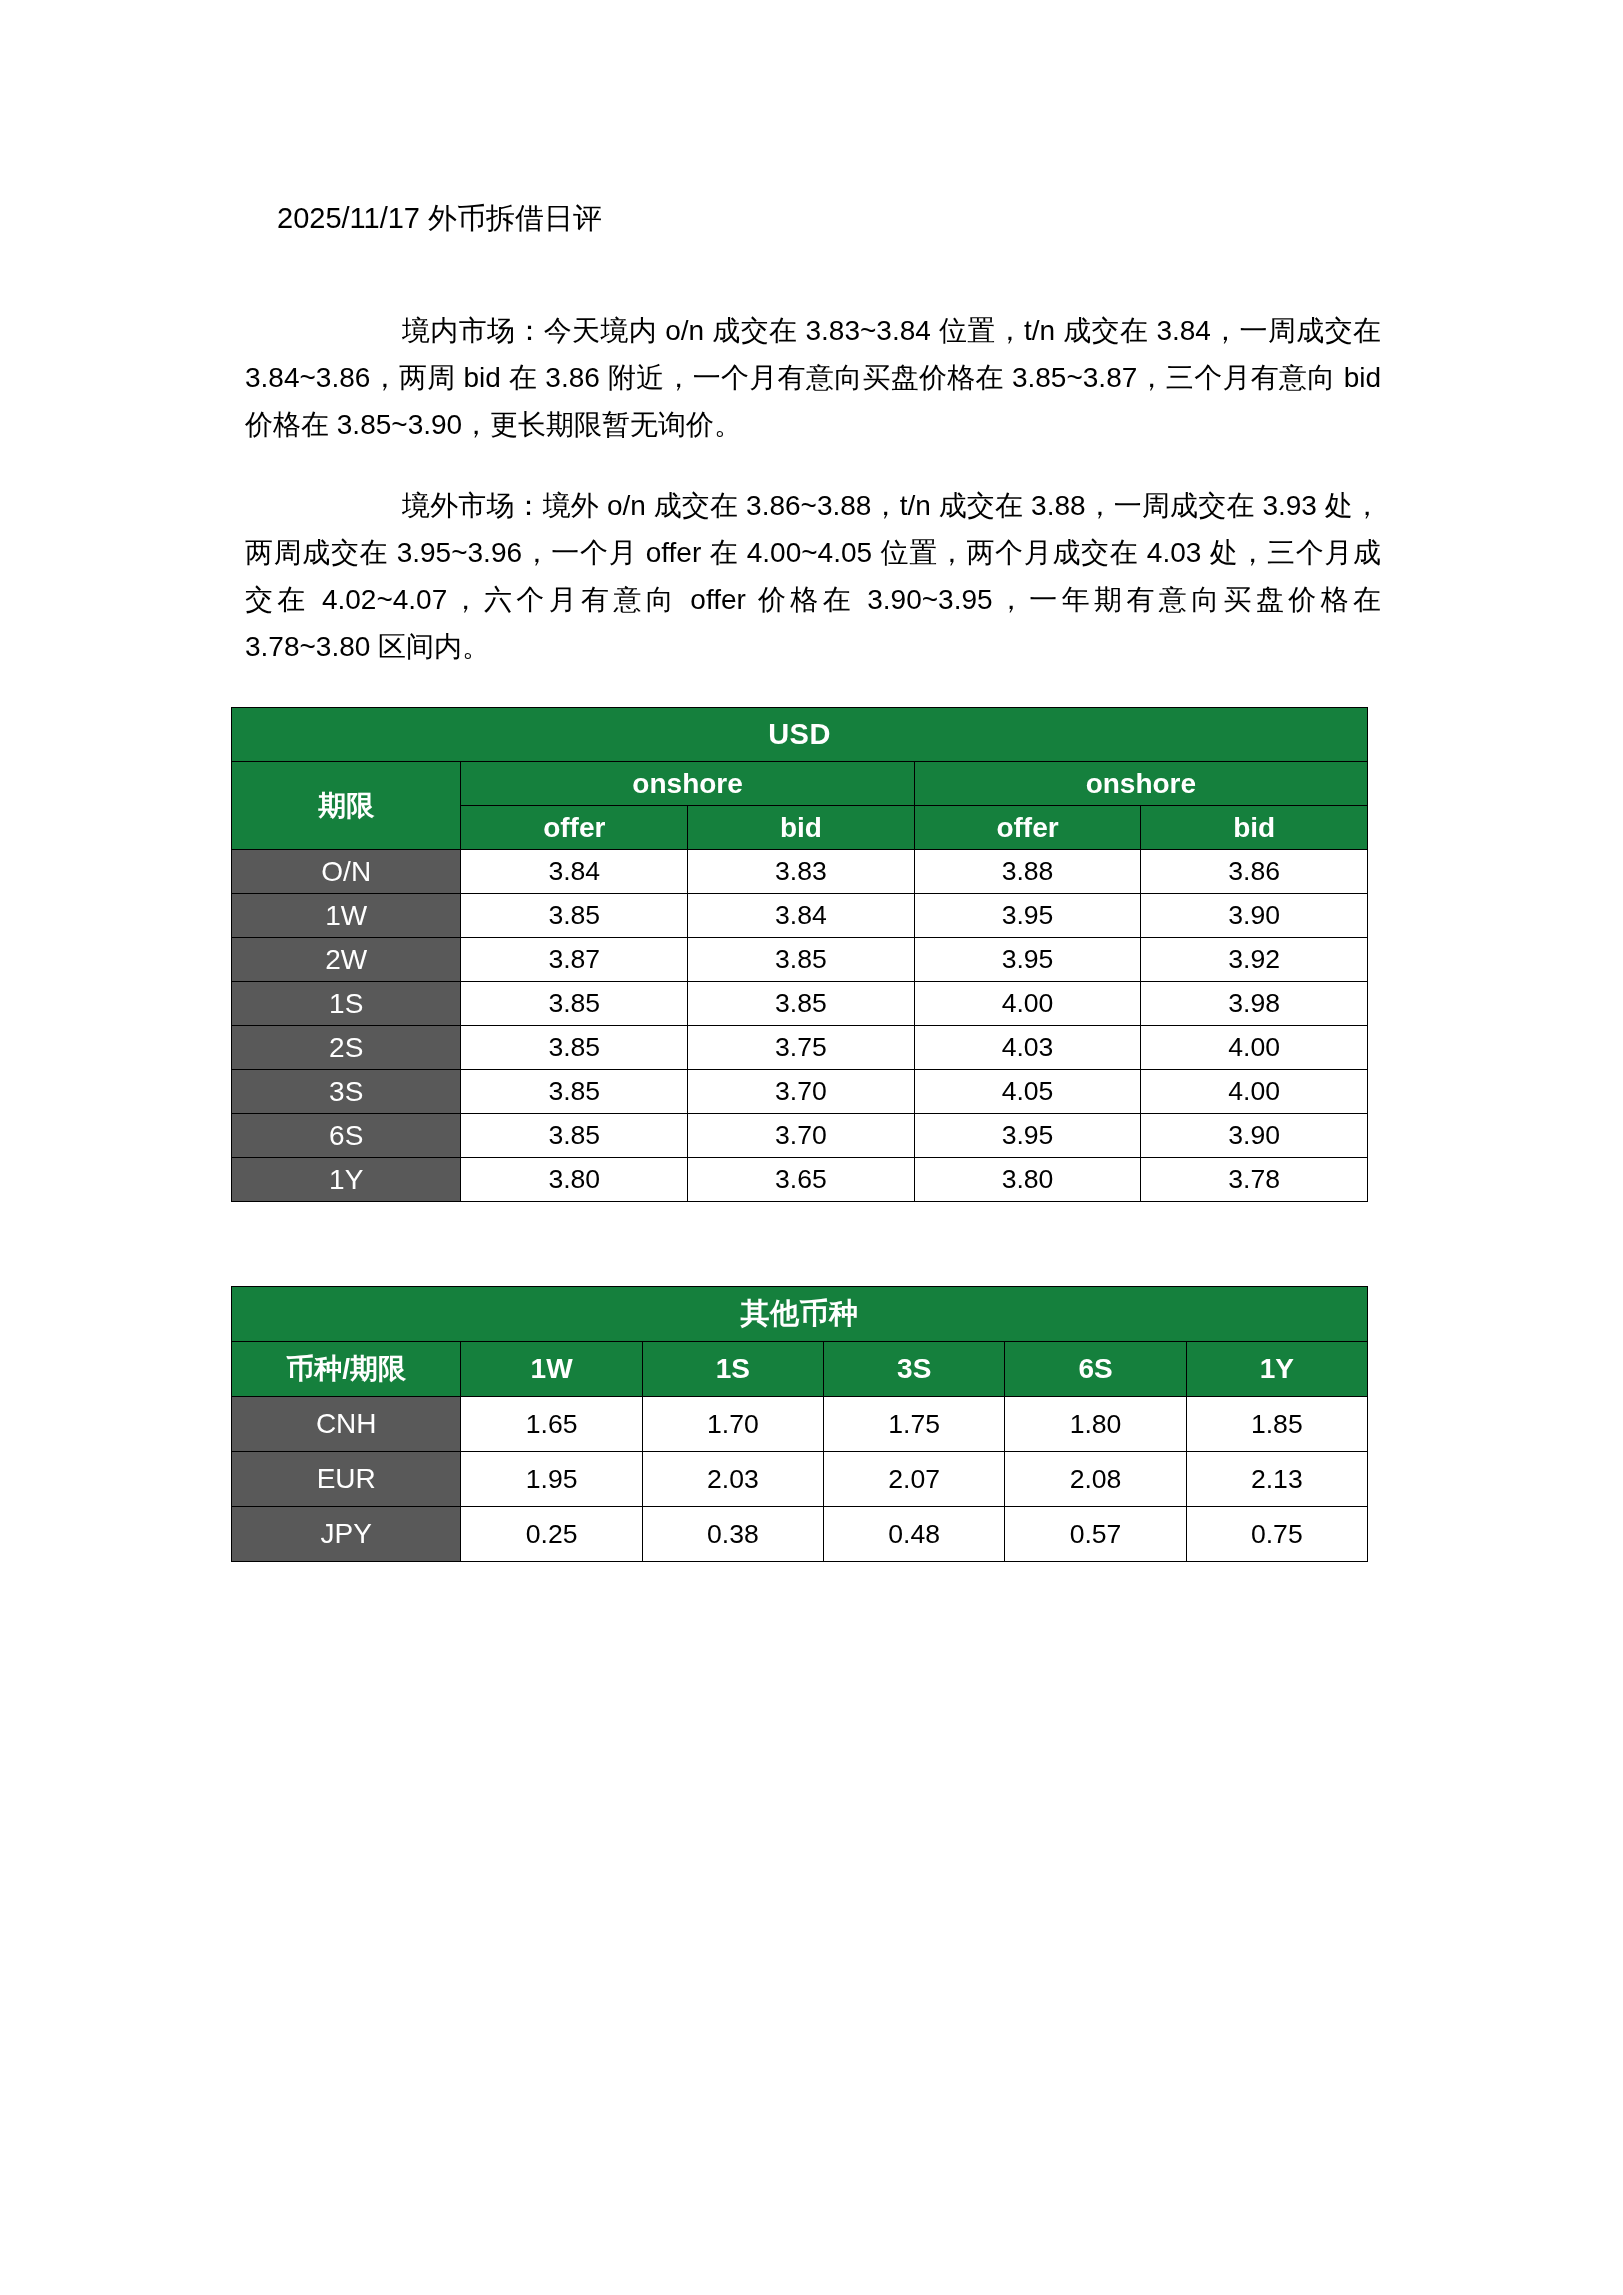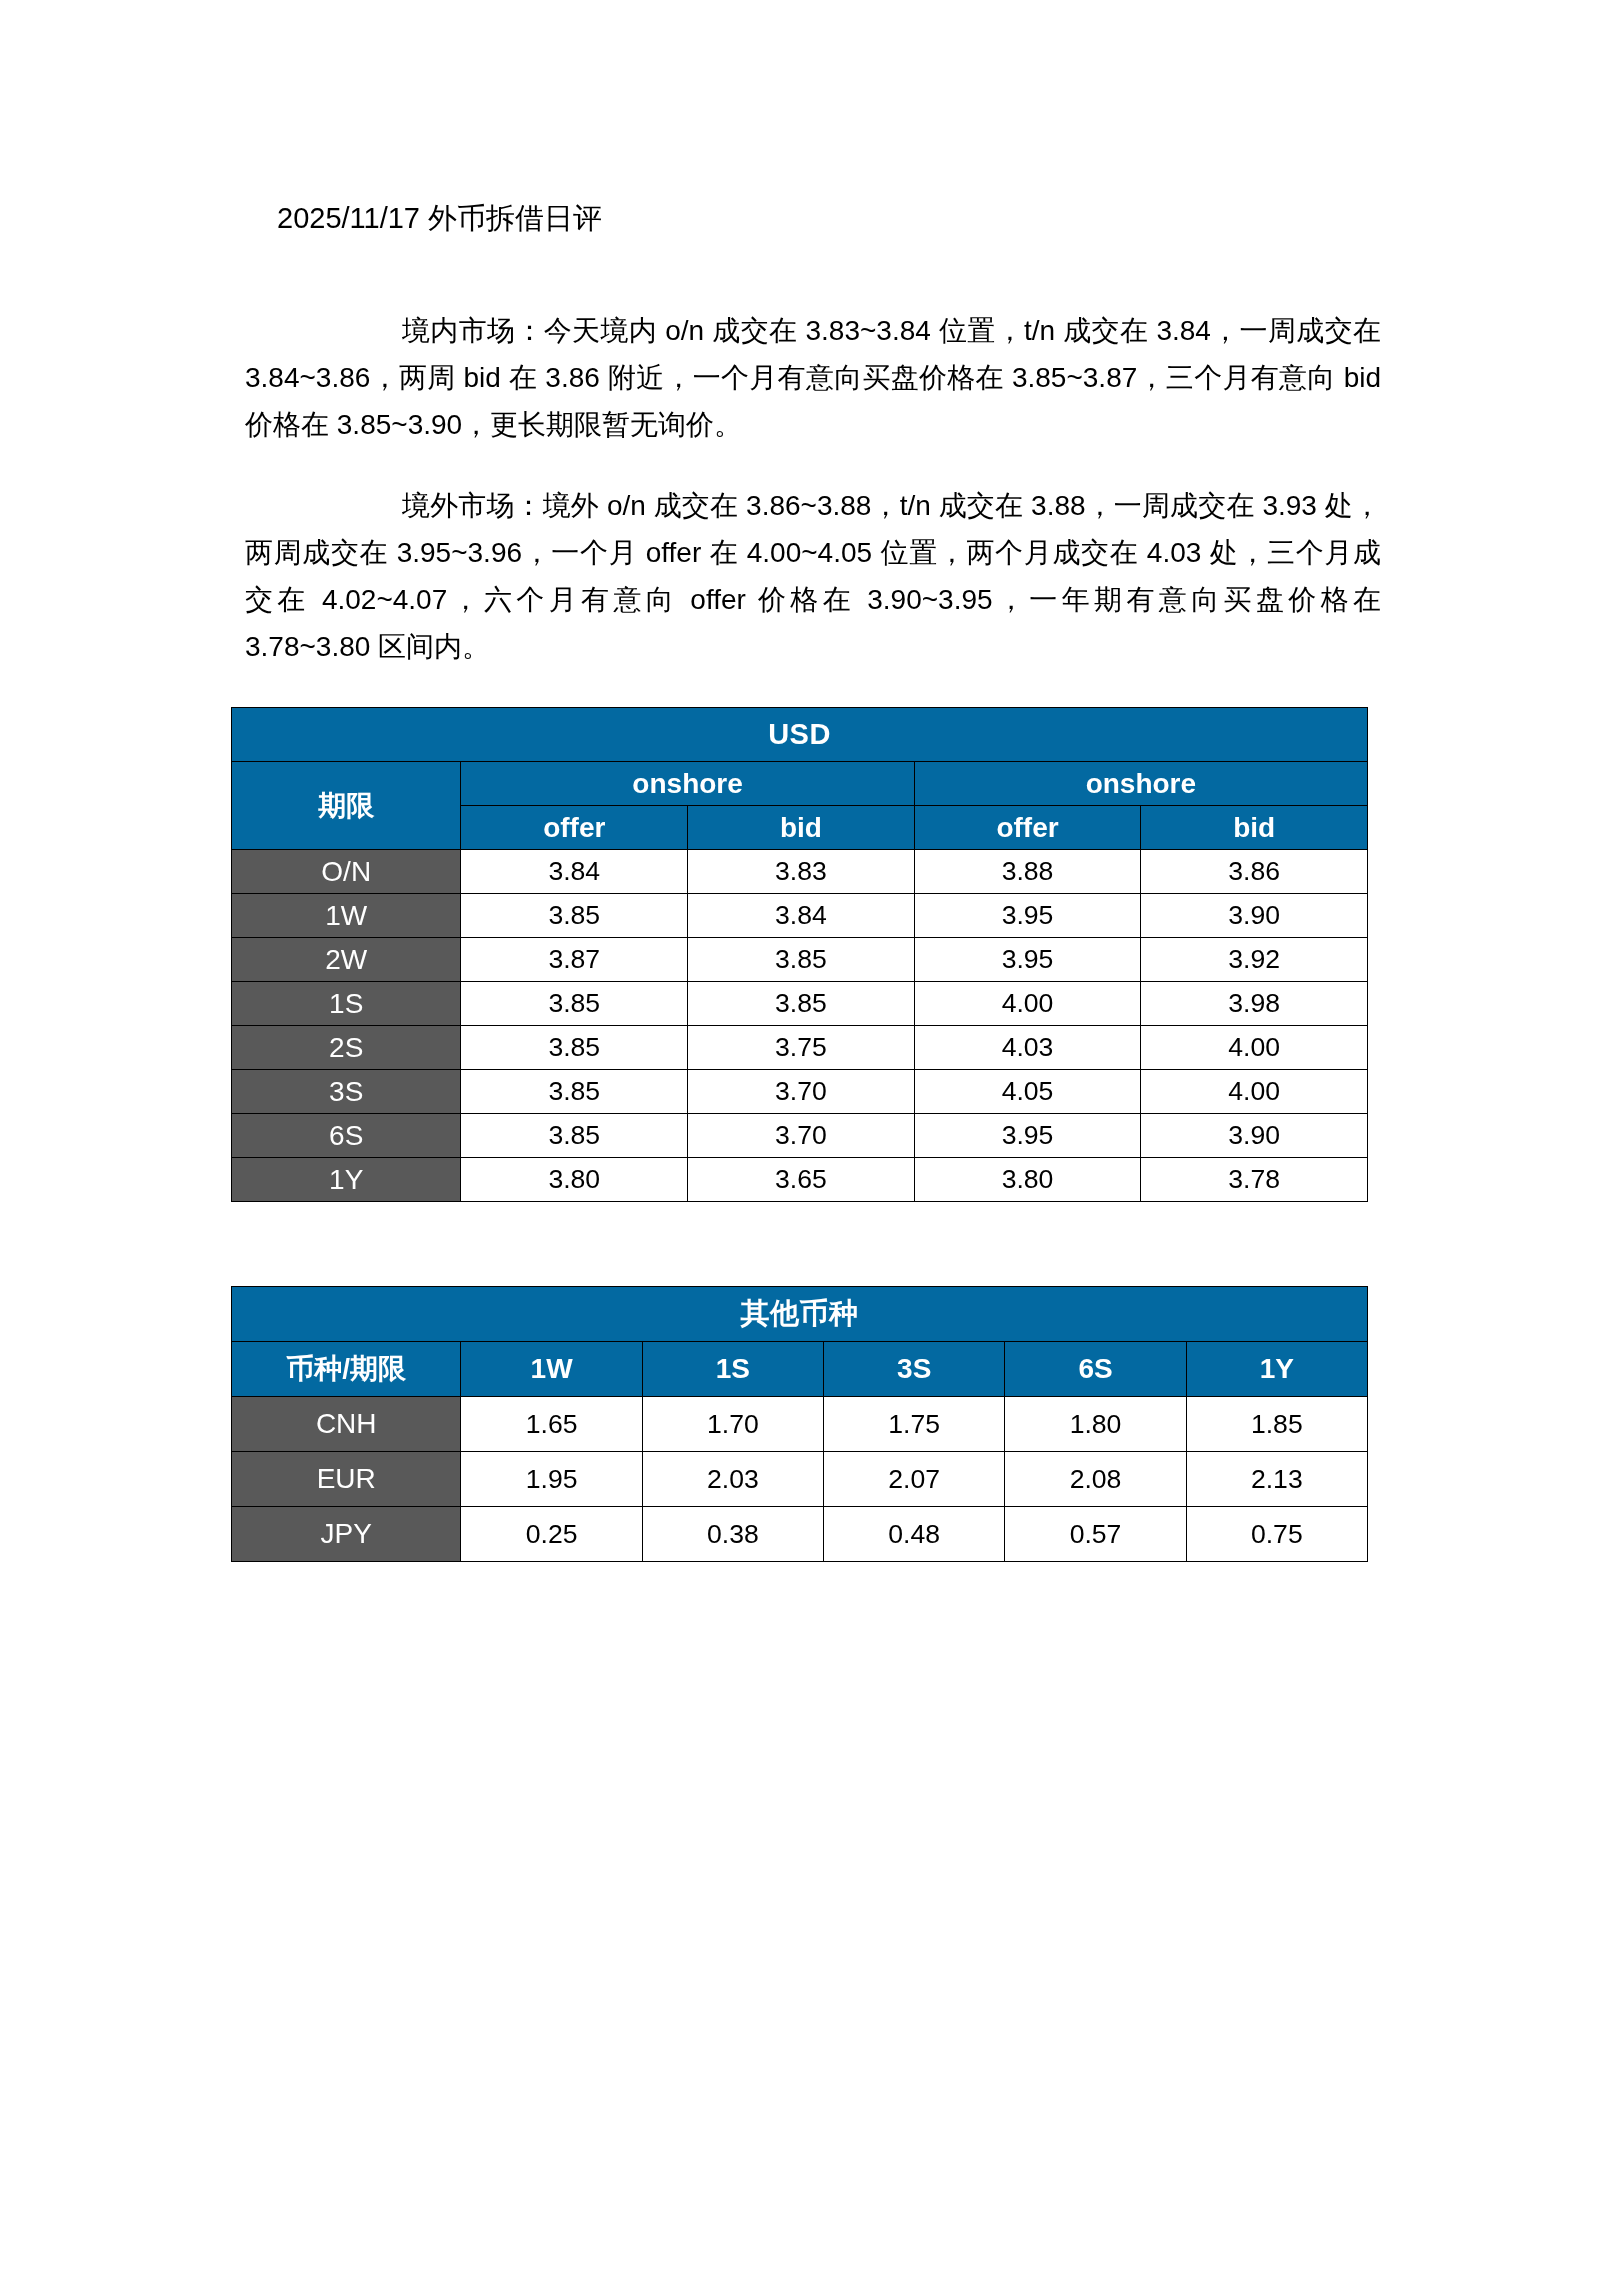--- a/index.html
+++ b/index.html
@@ -43,21 +43,21 @@
     border: 1px solid #000000;
     border-top-width: 1.5px;
     border-bottom-width: 1.5px;
     text-align: center;
     vertical-align: middle;
     padding: 0;
     overflow: hidden;
   }
   .rate-table { border: 1.5px solid #000000; }
 
-  .hdr-red   { background: #0369a1; color: #ffffff; font-weight: 700; font-size: 28px; }
+  .hdr-red   { background: #15803d; color: #ffffff; font-weight: 700; font-size: 28px; }
   .banner    { font-size: 29px; letter-spacing: 0.5px; }
   .row-gray  { background: #595959; color: #ffffff; font-weight: 400; font-size: 28px; }
   .val-cell  { background: #ffffff; color: #000000; font-weight: 400; font-size: 26.6px; }
 
   .usd-table tr.r-banner { height: 54px; }
   .usd-table tr.r-group  { height: 44px; }
   .usd-table tr.r-sub    { height: 44px; }
   .usd-table tr.r-data   { height: 44px; }
 
   .other-table tr.r-banner { height: 55px; }

